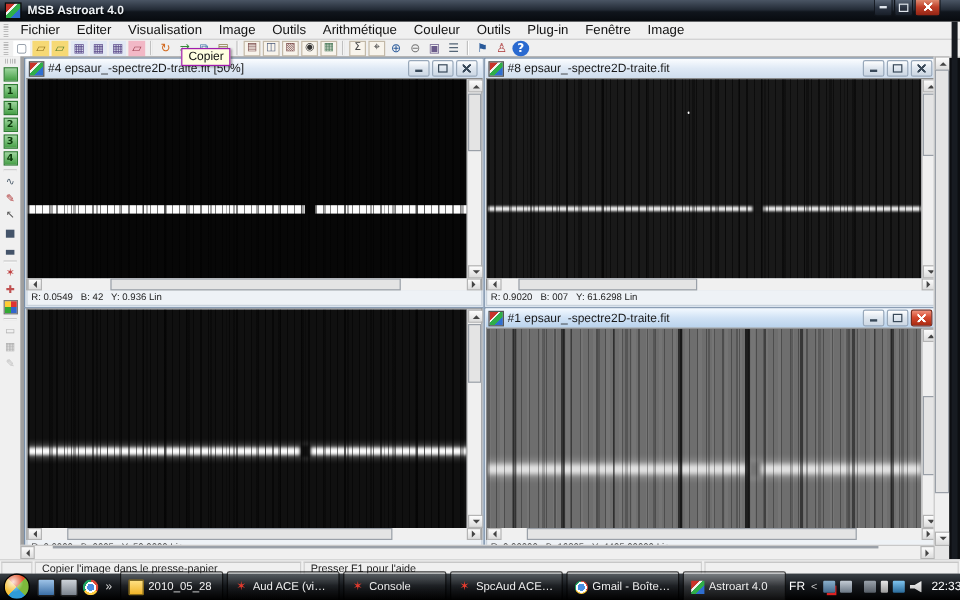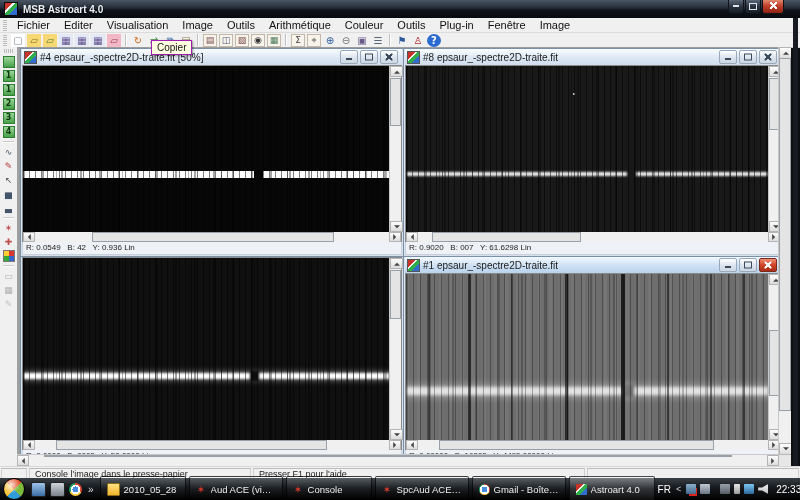--- a/index.html
+++ b/index.html
@@ -460,21 +460,21 @@
           <span class="tri t-r"></span>
         </span>
     </div>
     <div class="mdi-corner"></div>
   </div>
 
   <div class="edge-r"></div>
 
   <div class="statusbar">
     <span class="panel p0"></span>
-    <span class="panel p1">Console l'image dans le presse-papier</span>
+    <span class="panel p1">Copier l'image dans le presse-papier</span>
     <span class="panel p2">Presser F1 pour l'aide</span>
     <span class="panel pf"></span>
   </div>
 
   <div class="taskbar">
     <span class="orb"></span>
     <span class="ql">
       <span class="ql-ic ql-desktop"></span>
       <span class="ql-ic ql-switch"></span>
       <span class="ql-ic chrome"></span>

